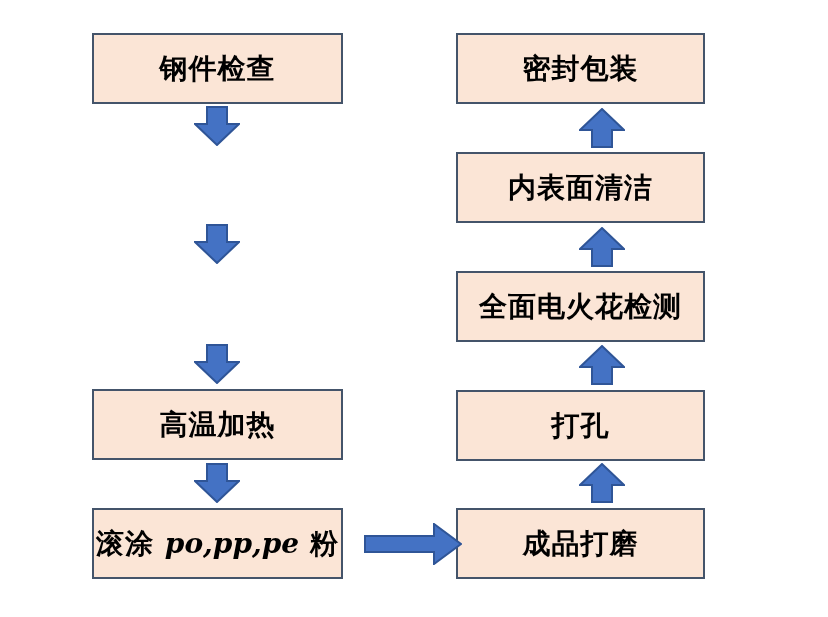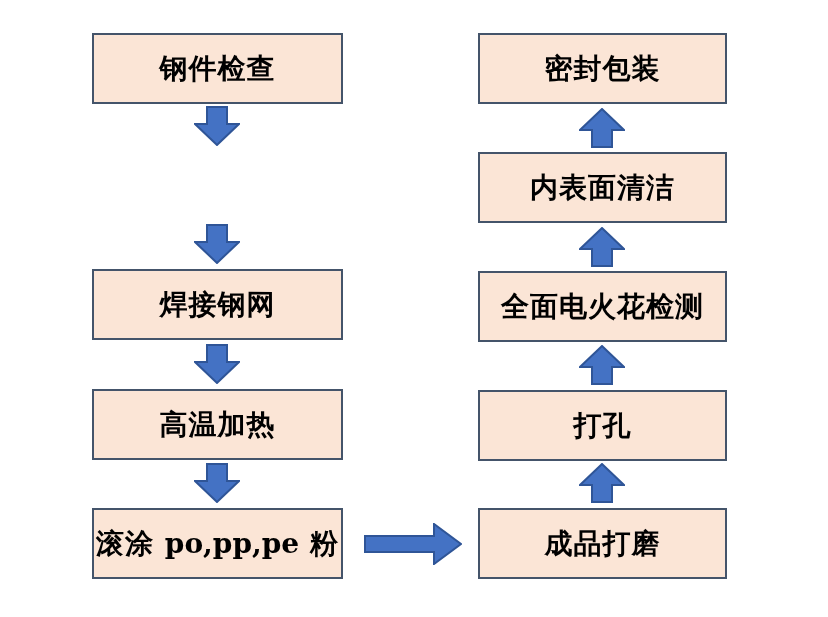--- a/index.html
+++ b/index.html
@@ -26,31 +26,32 @@
     position:absolute;
     box-sizing:border-box;
     background:var(--box-fill);
     border:2px solid var(--box-border);
     display:flex;
     align-items:center;
     justify-content:center;
     height:71px;
   }
   .col-left{left:92px;width:251px;}
-  .col-right{left:478px;width:249px;}
+  .col-right{left:456px;width:249px;}
   .l1{top:33px;} .l2{top:150px;} .l3{top:269px;} .l4{top:389px;} .l5{top:508px;}
   .r1{top:33px;} .r2{top:152px;} .r3{top:271px;} .r4{top:390px;} .r5{top:508px;}
   .label{
     color:var(--text);
     font-size:28px;
     font-weight:bold;
     letter-spacing:1px;
     white-space:nowrap;
   }
   .latin{
+    font-style:italic;
     letter-spacing:0;
     text-align:right;
   }
   .arrow{position:absolute;}
   .arrow polygon{
     fill:var(--arrow-fill);
     stroke:var(--arrow-border);
     stroke-width:2;
     stroke-linejoin:miter;
   }
@@ -60,23 +61,20 @@
   .up3{left:579px;top:345px;} .up4{left:579px;top:463px;}
   .rt1{left:364px;top:523px;}
 </style>
 </head>
 <body>
 
 <div class="canvas">
 
   <div class="box col-left l1">
     <span class="label">钢件检查</span>
-  </div>
-  <div class="box col-left l3">
-    <span class="label">焊接钢网</span>
   </div>
   <div class="box col-left l4">
     <span class="label">高温加热</span>
   </div>
   <div class="box col-left l5">
     <span class="label"><span>滚涂 </span><span class="latin">po,pp,pe</span><span> 粉</span></span>
   </div>
 
   <div class="box col-right r1">
     <span class="label">密封包装</span>

